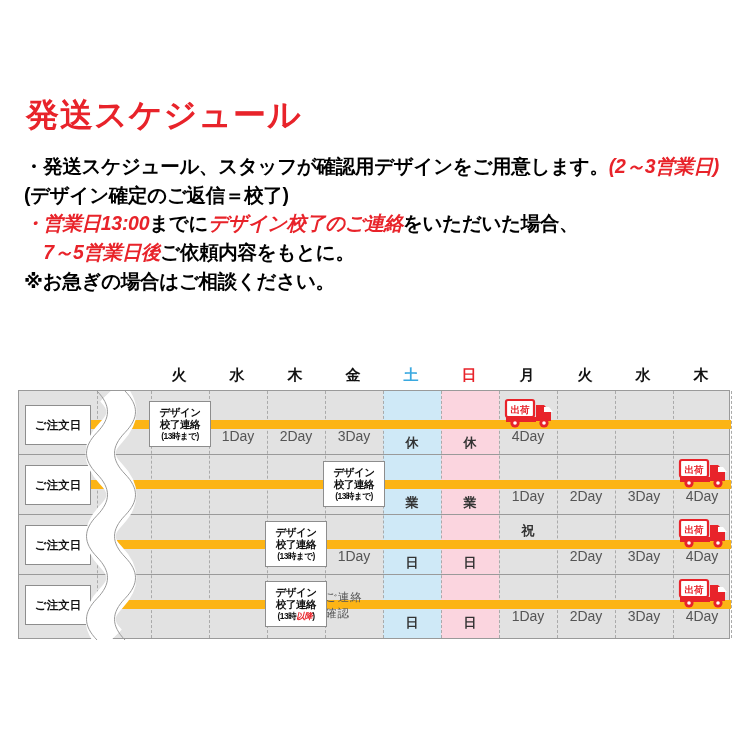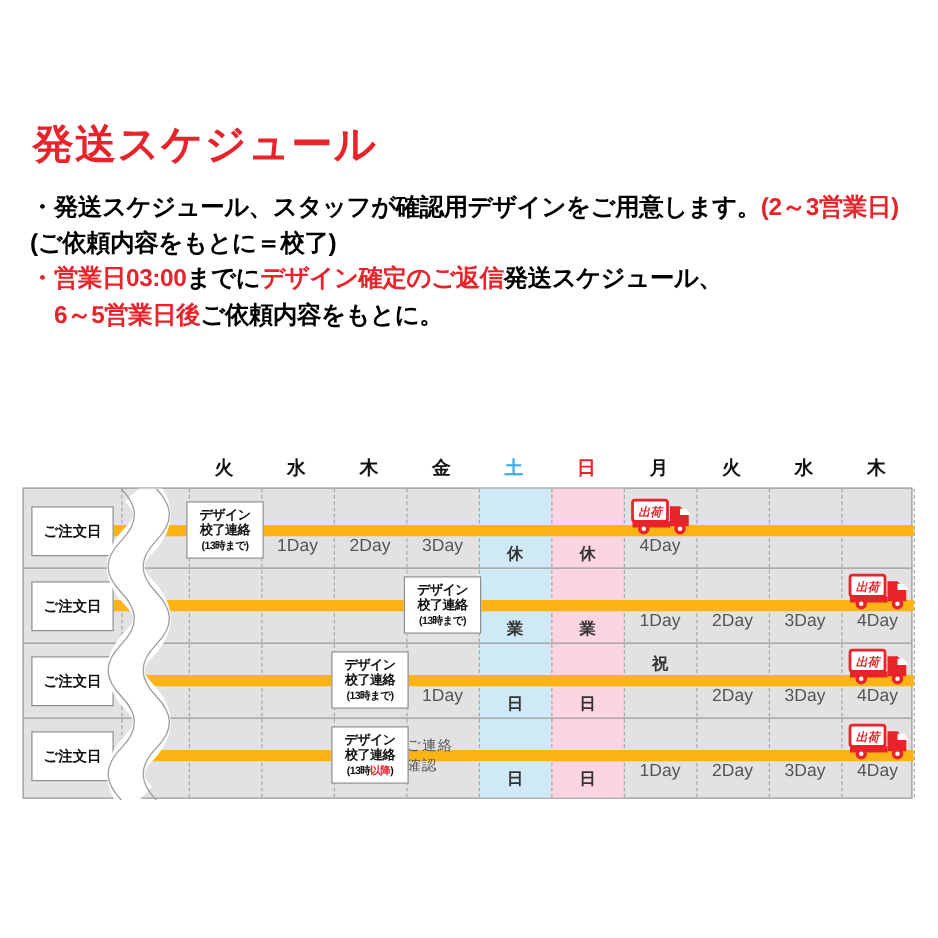--- a/index.html
+++ b/index.html
@@ -16,21 +16,21 @@
     font-size:33px;font-weight:bold;color:#e8232a;
     letter-spacing:1px;line-height:1;
   }
 
   .bullets{
     position:absolute;left:24px;top:152px;width:712px;
     font-size:19.5px;font-weight:bold;color:#000;
     line-height:1.47;letter-spacing:-0.3px;
   }
   .bullets .ln{white-space:nowrap;}
-  .red{color:#e8232a;}
+  .red{color:#e8232a;font-style:italic;}
 
   
   .sched{
     position:absolute;left:18px;top:360px;
     width:714px;
   }
   .dayhead{
     position:relative;height:30px;width:714px;
   }
   .dayhead .d{
@@ -99,39 +99,40 @@
     letter-spacing:1px;
   }
   
   .mark{
     position:absolute;width:58px;text-align:center;
     font-size:13px;font-weight:bold;color:#333;z-index:3;
   }
 
   
   .truck{
-    position:absolute;width:58px;height:40px;top:2px;z-index:6;font-style:italic;
+    position:absolute;width:58px;height:40px;top:2px;z-index:6;
   }
   .truck svg{display:block;margin:0 auto;}
 
   
   .wave{position:absolute;left:0;top:0;width:712px;height:249px;z-index:5;pointer-events:none;}
 </style>
 </head>
 <body>
 
 <div class="page">
 
   <div class="title">発送スケジュール</div>
 
   <div class="bullets" id="notes">
       <div class="ln"><span>・発送スケジュール、スタッフが確認用デザインをご用意します。</span><span class="red">(2～3営業日)</span></div>
-      <div class="ln"><span>(ご依頼内容をもとに＝校了)</span></div>
-      <div class="ln"><span class="red">・</span><span class="red">営業日03:00</span><span>までに</span><span class="red">デザイン確定のご返信</span><span>発送スケジュール、</span></div>
-      <div class="ln"><span class="red">　6～5営業日後</span><span>ご依頼内容をもとに。</span></div>
+      <div class="ln"><span>(デザイン確定のご返信＝校了)</span></div>
+      <div class="ln"><span class="red">・</span><span class="red">営業日13:00</span><span>までに</span><span class="red">デザイン校了のご連絡</span><span>をいただいた場合、</span></div>
+      <div class="ln"><span class="red">　7～5営業日後</span><span>ご依頼内容をもとに。</span></div>
+      <div class="ln"><span>※お急ぎの場合はご相談ください。</span></div>
     </div>
 
   <div class="sched">
     <div class="dayhead" id="dayhead">
         <div class="d" style="left: 132px;">火</div>
         <div class="d" style="left: 190px;">水</div>
         <div class="d" style="left: 248px;">木</div>
         <div class="d" style="left: 306px;">金</div>
         <div class="d sat" style="left: 364px;">土</div>
         <div class="d sun" style="left: 422px;">日</div>

